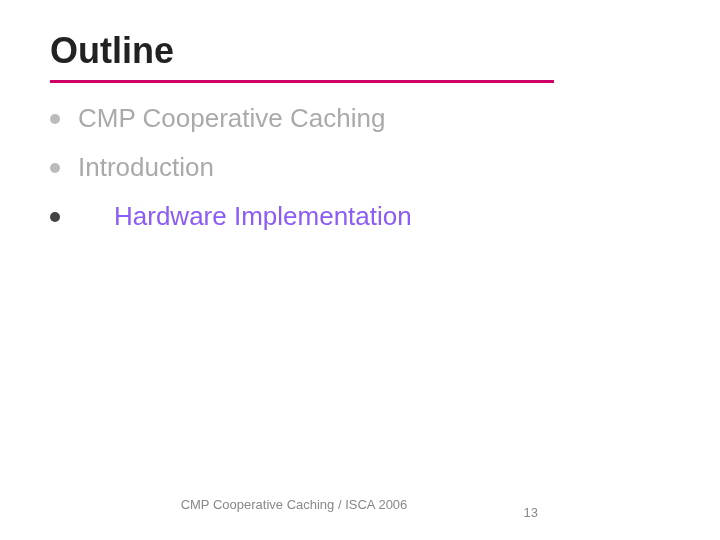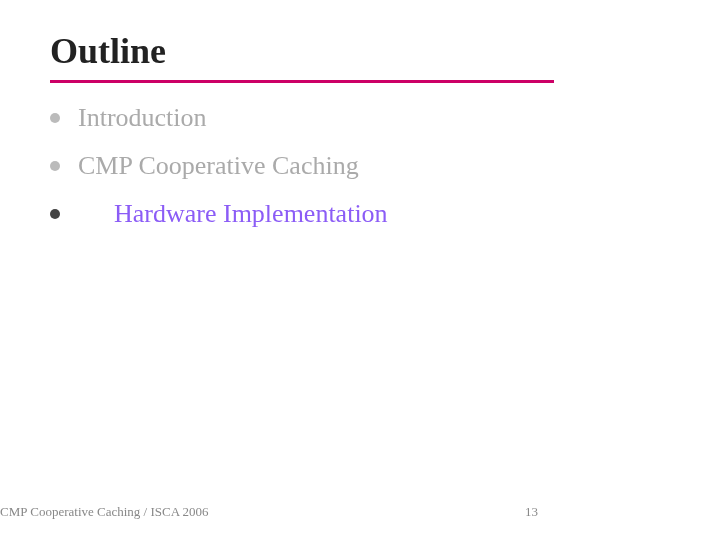--- a/index.html
+++ b/index.html
@@ -15,21 +15,20 @@
       font-family: Arial, Helvetica, sans-serif;
       overflow: hidden;
     }
 
     .slide {
       width: 588px;
       height: 540px;
       background: #ffffff;
       position: relative;
       padding: 30px 34px 50px 50px;
-      font-family: Liberation Serif, serif;
     }
 
     .title-area {
       margin-bottom: 6px;
     }
 
     .title {
       font-size: 36px;
       font-weight: bold;
       color: #222222;
@@ -77,24 +76,25 @@
       color: #aaaaaa;
     }
 
     .item-text-active {
       color: #8b5cf6;
       margin-left: 36px;
     }
 
     .footer {
       position: absolute;
-      bottom: 20px;
+      bottom: 28px;
       left: 0;
       right: 0;
       display: flex;
+      justify-content: center;
       align-items: center;
     }
 
     .footer-center {
       font-size: 13px;
       color: #888888;
       text-align: center;
     }
 
     .footer-page {
@@ -112,26 +112,26 @@
 
   <div class="title-area">
     <h1 class="title">Outline</h1>
     <div class="title-underline"></div>
   </div>
 
   <ul class="outline-list">
 
     <li>
       <span class="bullet bullet-inactive"></span>
-      <span class="item-text-inactive">Introduction</span>
+      <span class="item-text-inactive">CMP Cooperative Caching</span>
     </li>
 
     <li>
       <span class="bullet bullet-inactive"></span>
-      <span class="item-text-inactive">CMP Cooperative Caching</span>
+      <span class="item-text-inactive">Introduction</span>
     </li>
 
     <li>
       <span class="bullet bullet-active"></span>
       <span class="item-text-active">Hardware Implementation</span>
     </li>
 
 
 
   </ul>

